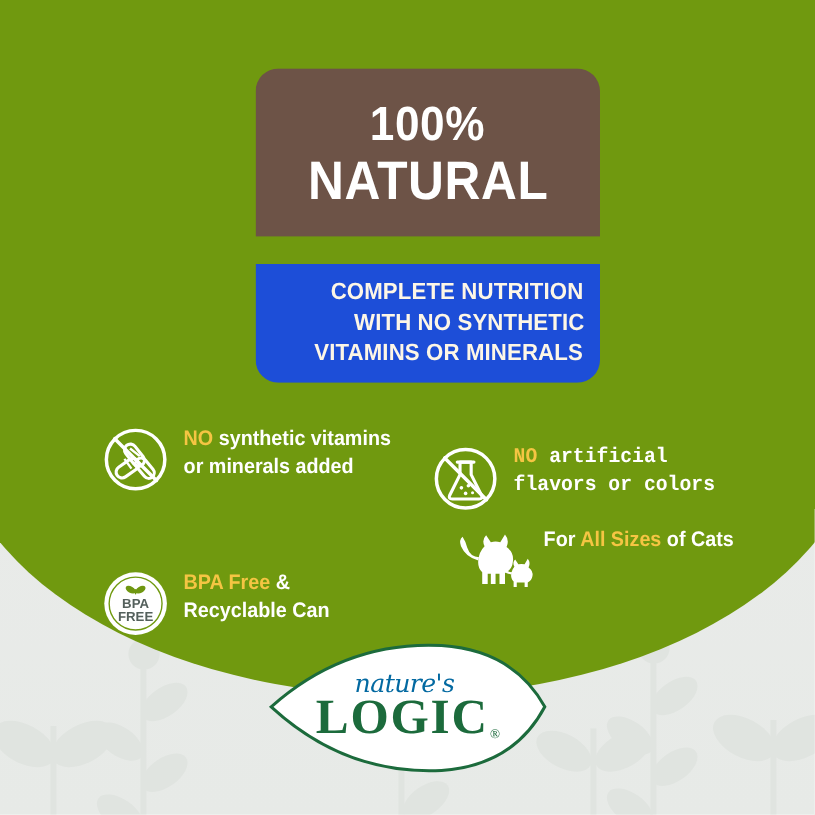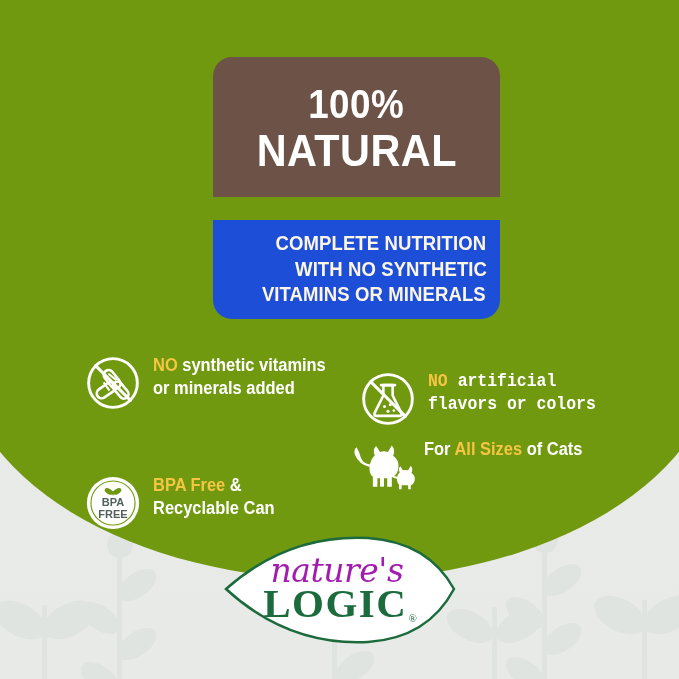--- a/index.html
+++ b/index.html
@@ -131,21 +131,21 @@
     line-height: 1.32;
     transform: scaleX(0.94);
     transform-origin: left center;
     white-space: nowrap;
   }
   .feat-text .hl { color: #f5c543; }
 
   .f-nosyn  { left: 84px;  top: 2px; }
   .f-noart  { left: 359px; top: 18px; font-family: Liberation Mono, monospace; }
   .f-bpa    { left: 84px;  top: 86px; margin-top: 36px; }
-  .f-cats   { left: 346px; top: 86px; }
+  .f-cats   { left: 375px; top: 86px; }
 
   
   .logo {
     position: absolute;
     left: 218px;
     top: 528px;
     width: 244px;
     height: 122px;
   }
 
@@ -153,24 +153,24 @@
     position: absolute;
     left: 0; top: 0;
     width: 244px; height: 122px;
     display: flex;
     flex-direction: column;
     align-items: center;
     justify-content: center;
     pointer-events: none;
   }
   .logo-natures {
-    color: #a21caf;
+    color: #0369a1;
     font-family: "DejaVu Serif", serif;
     font-style: italic;
-    font-size: 33px;
+    font-size: 21px;
     line-height: 1;
     margin-bottom: -4px;
     margin-left: -6px;
     letter-spacing: -0.5px;
   }
   .logo-logic-wrap {
     display: flex;
     align-items: flex-end;
   }
   .logo-logic {

